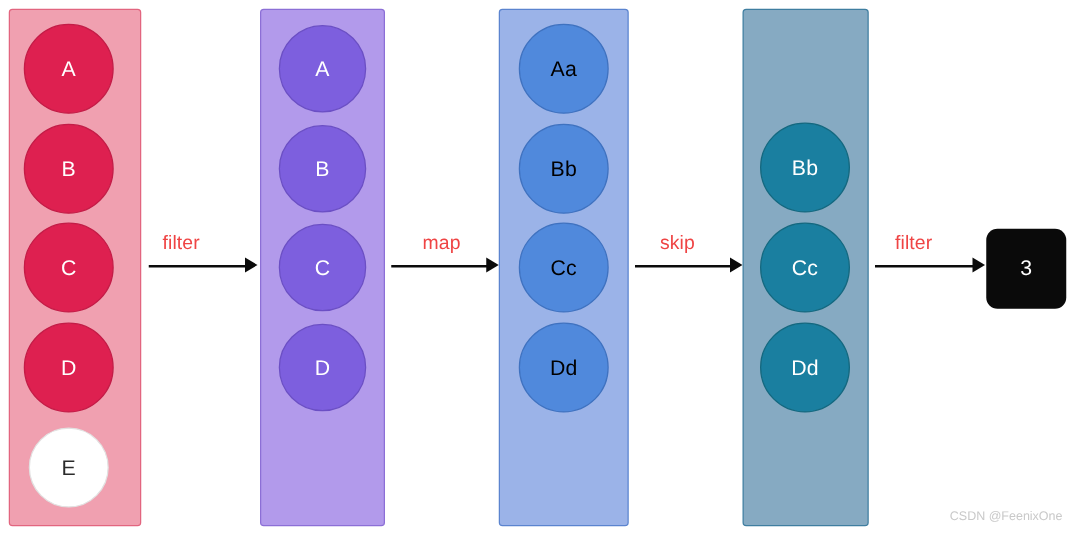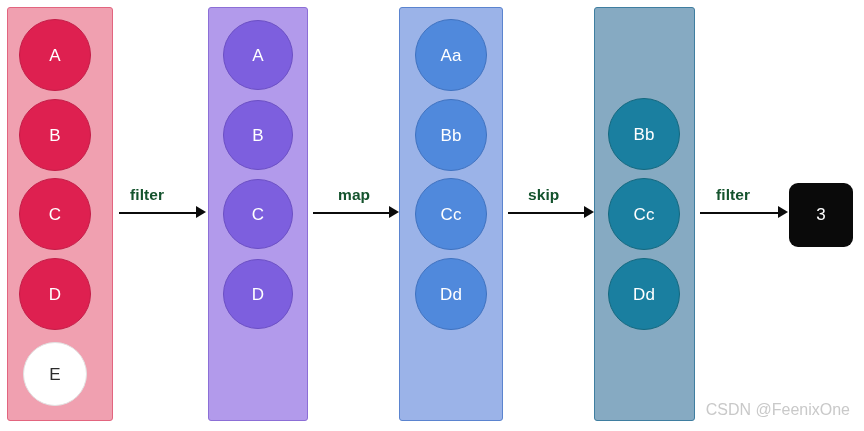--- a/index.html
+++ b/index.html
@@ -45,21 +45,21 @@
     letter-spacing: 0.2px;
     line-height: 1;
     user-select: none;
   }
   .node-red   { width: 72px; height: 72px; background: #de2050; color: #ffffff;
                 border: 1.2px solid #c41c47; }
   .node-white { width: 64px; height: 64px; background: #ffffff; color: #2b2b2b;
                 border: 1.2px solid #e2e2e2; }
   .node-purple{ width: 70px; height: 70px; background: #7d5fde; color: #ffffff;
                 border: 1.2px solid #6b4fc4; }
-  .node-blue  { width: 72px; height: 72px; background: #5089dc; color: #ffffff;
+  .node-blue  { width: 72px; height: 72px; background: #5089dc; color: #000000;
                 border: 1.2px solid #3f72c0; }
   .node-teal  { width: 72px; height: 72px; background: #1a7fa0; color: #ffffff;
                 border: 1.2px solid #14687f; }
 
   
   .arrow {
     position: absolute;
     height: 22px;
   }
   .arrow .shaft {
@@ -73,22 +73,22 @@
     position: absolute;
     top: 4px;
     width: 0; height: 0;
     border-top: 6.5px solid transparent;
     border-bottom: 6.5px solid transparent;
     border-left: 10px solid #0b0b0b;
   }
   .arrow-label {
     position: absolute;
     font-size: 15.5px;
-    font-weight: bold;
-    color: #14532d;
+    font-weight: normal;
+    color: #ef4444;
     white-space: nowrap;
     letter-spacing: 0.1px;
   }
 
   
   .result-box {
     position: absolute;
     left: 789px;
     top: 183px;
     width: 64px;
@@ -100,21 +100,21 @@
     justify-content: center;
     color: #ffffff;
     font-size: 17px;
   }
 
   
   .watermark {
     position: absolute;
     right: 14px;
     bottom: 12px;
-    font-size: 16px;
+    font-size: 10px;
     color: #c9c9c9;
     white-space: nowrap;
     user-select: none;
   }
 </style>
 </head>
 <body>
 
 <div id="canvas">
 

